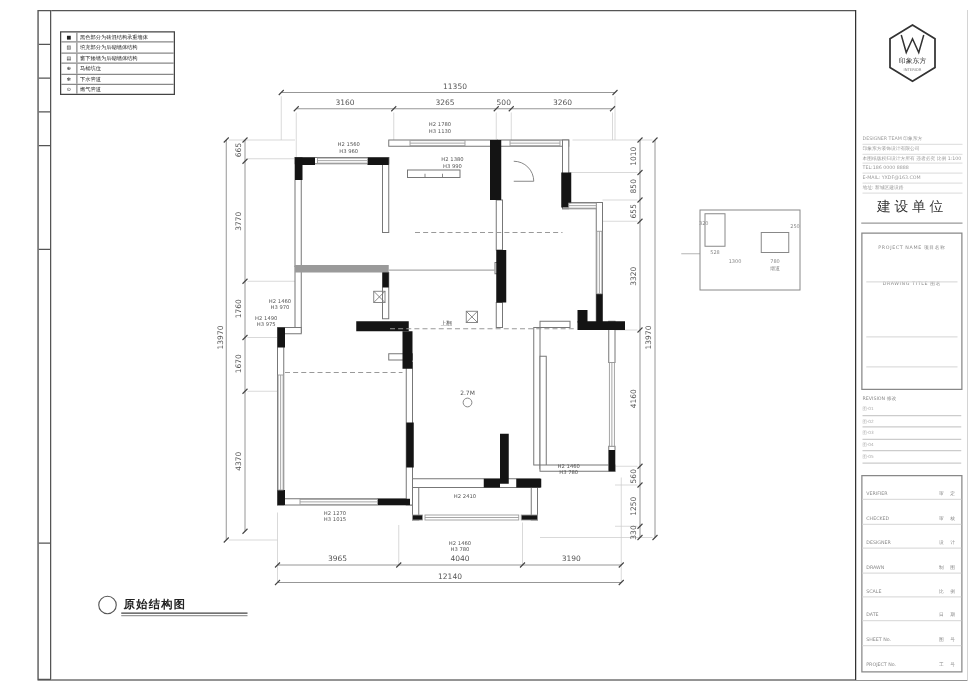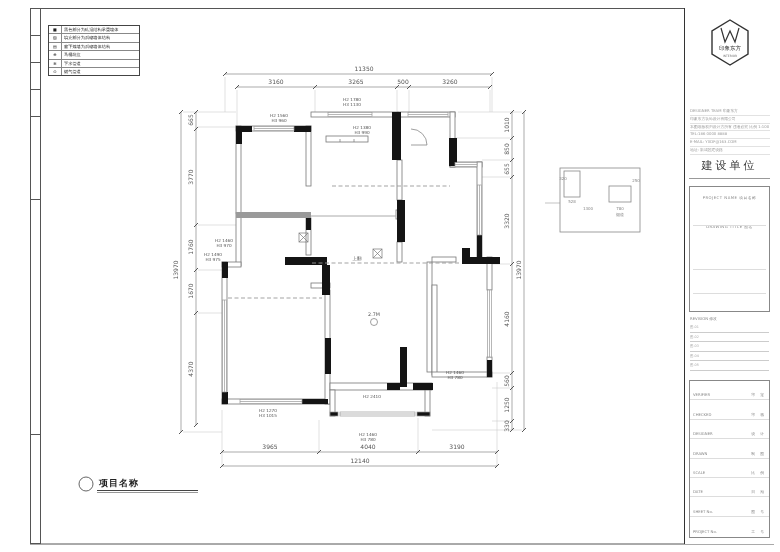--- a/index.html
+++ b/index.html
@@ -299,21 +299,21 @@
 <div class="abs bindstrip">
   <div class="bindcell"></div>
   <div class="bindcell"></div>
   <div class="bindcell"></div>
   <div class="bindcell"></div>
   <div style="height:82px"></div>
   <div class="bindmark" style="height:234px"></div>
   <div class="bindmark"></div>
 </div>
 
-<div class="abs caption-text">项目名称</div>
+<div class="abs caption-text">原始结构图</div>
 <div class="abs caption-rule"></div>
 <div class="abs caption-rule2"></div>
 
 <div class="abs panel">
 
   <div class="logo-wrap">
     <svg width="44" height="50" viewBox="0 0 44 50">
       <polygon points="22,2 40,13 40,36 22,47 4,36 4,13" fill="none" stroke="#333" stroke-width="1.4"></polygon>
       <path d="M13,10 L17,24 L22,13 L27,24 L31,10" fill="none" stroke="#333" stroke-width="1.2"></path>
       <text x="22" y="32" text-anchor="middle" font-size="5.5" fill="#333">印象东方</text>

